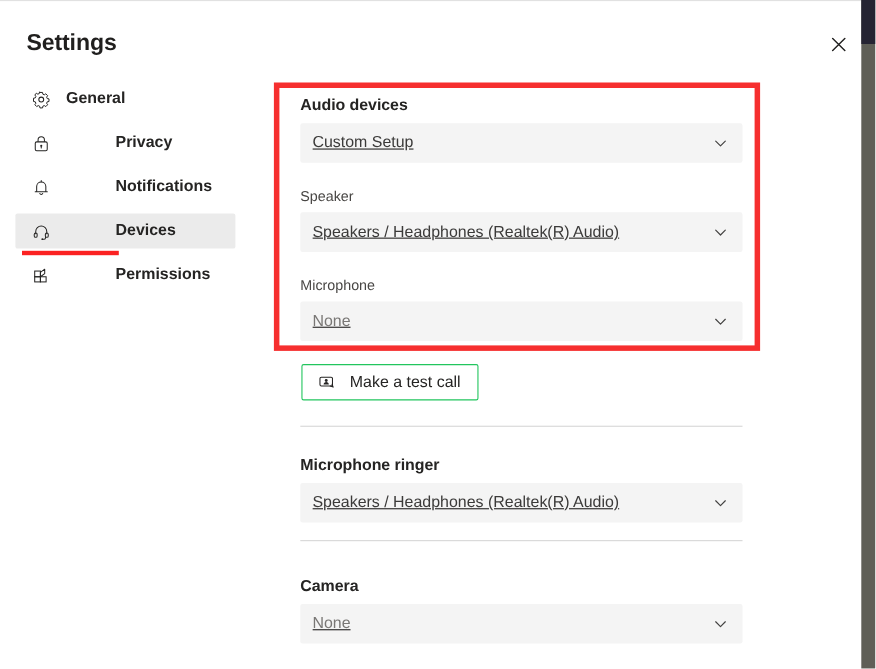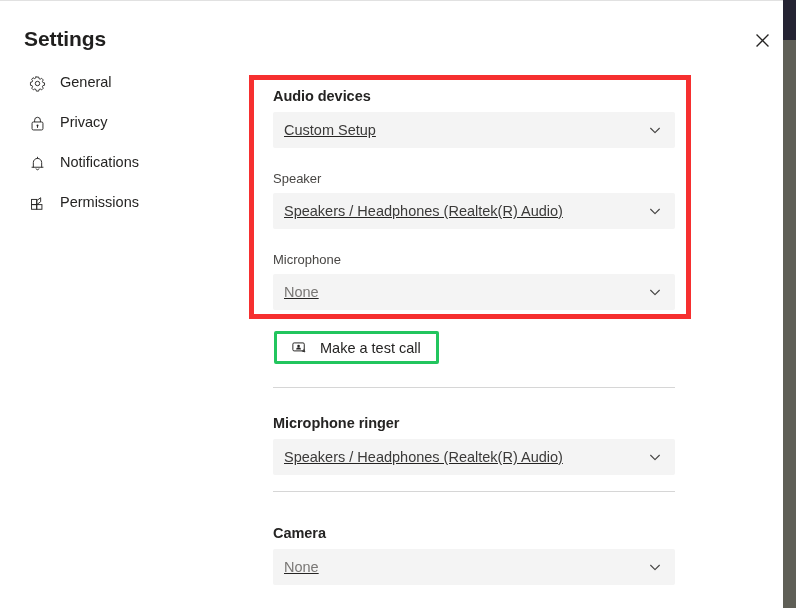--- a/index.html
+++ b/index.html
@@ -85,26 +85,28 @@
     left: 0;
     top: 74px;
     width: 240px;
   }
 
   .nav-item {
     position: relative;
     height: 32px;
     margin: 0 26px 0 14px;
     display: flex;
+    align-items: center;
     padding-left: 14px;
     border-radius: 2px;
     cursor: pointer;
     background: transparent;
-  }
-  .nav-item + .nav-item { margin-top: 8px; }
+    font-weight: bold;
+  }
+  .nav-item + .nav-item { margin-top: 8px; gap: 45px; }
 
   .nav-item.active { background: #ebebeb; }
 
   .nav-icon {
     width: 18px;
     height: 18px;
     display: flex;
     align-items: center;
     justify-content: center;
     flex: 0 0 18px;
@@ -198,21 +200,21 @@
   }
 
   
   .test-call-btn {
     position: absolute;
     left: 274px;
     top: 331px;
     height: 33px;
     padding: 0 15px 0 13px;
     background: #ffffff;
-    border: 3px solid #22c55e;
+    border: 1px solid #22c55e;
     border-radius: 2px;
     display: flex;
     align-items: center;
     cursor: pointer;
     font-family: inherit;
   }
   .test-call-icon {
     width: 18px;
     height: 18px;
     flex: 0 0 18px;
@@ -293,20 +295,33 @@
         <svg width="17" height="17" viewBox="0 0 20 20" fill="none" xmlns="http://www.w3.org/2000/svg">
           <path d="M5.1 14.3V8.9a4.9 4.9 0 0 1 9.8 0v5.4" stroke="currentColor" stroke-width="1.1" stroke-linecap="round"></path>
           <path d="M3.5 14.4h13" stroke="currentColor" stroke-width="1.1" stroke-linecap="round"></path>
           <path d="M10 3.9V2.6" stroke="currentColor" stroke-width="1.1" stroke-linecap="round"></path>
           <path d="M8.4 16.3a1.7 1.7 0 0 0 3.2 0" stroke="currentColor" stroke-width="1.1" stroke-linecap="round"></path>
         </svg>
       </span>
       <span class="nav-label">Notifications</span>
     </div>
 
+    <div class="nav-item active">
+      <span class="nav-icon">
+        <svg width="17" height="17" viewBox="0 0 20 20" fill="none" xmlns="http://www.w3.org/2000/svg">
+          <path d="M4.1 12.3V10a5.9 5.9 0 0 1 11.8 0v2.3" stroke="currentColor" stroke-width="1.1" stroke-linecap="round"></path>
+          <rect x="2.5" y="11.6" width="3.1" height="4.6" rx="1.5" stroke="currentColor" stroke-width="1.1"></rect>
+          <rect x="14.4" y="11.6" width="3.1" height="4.6" rx="1.5" stroke="currentColor" stroke-width="1.1"></rect>
+          <path d="M14.6 16.2v.5a1.5 1.5 0 0 1-1.5 1.5h-1.4" stroke="currentColor" stroke-width="1.1" stroke-linecap="round"></path>
+          <circle cx="11.1" cy="18.2" r="0.95" fill="currentColor"></circle>
+        </svg>
+      </span>
+      <span class="nav-label">Devices</span>
+      <span class="nav-underline"></span>
+    </div>
 
     <div class="nav-item">
       <span class="nav-icon">
         <svg width="17" height="17" viewBox="0 0 20 20" fill="none" xmlns="http://www.w3.org/2000/svg">
           <rect x="3" y="5.2" width="6.1" height="6.1" stroke="currentColor" stroke-width="1.1"></rect>
           <rect x="3" y="11.3" width="6.1" height="5.5" stroke="currentColor" stroke-width="1.1"></rect>
           <rect x="9.1" y="11.3" width="6.1" height="5.5" stroke="currentColor" stroke-width="1.1"></rect>
           <path d="M9.1 11.3V6.6l4.6-3.4v4.7l-4.6 3.4z" stroke="currentColor" stroke-width="1.1" stroke-linejoin="round"></path>
         </svg>
       </span>

